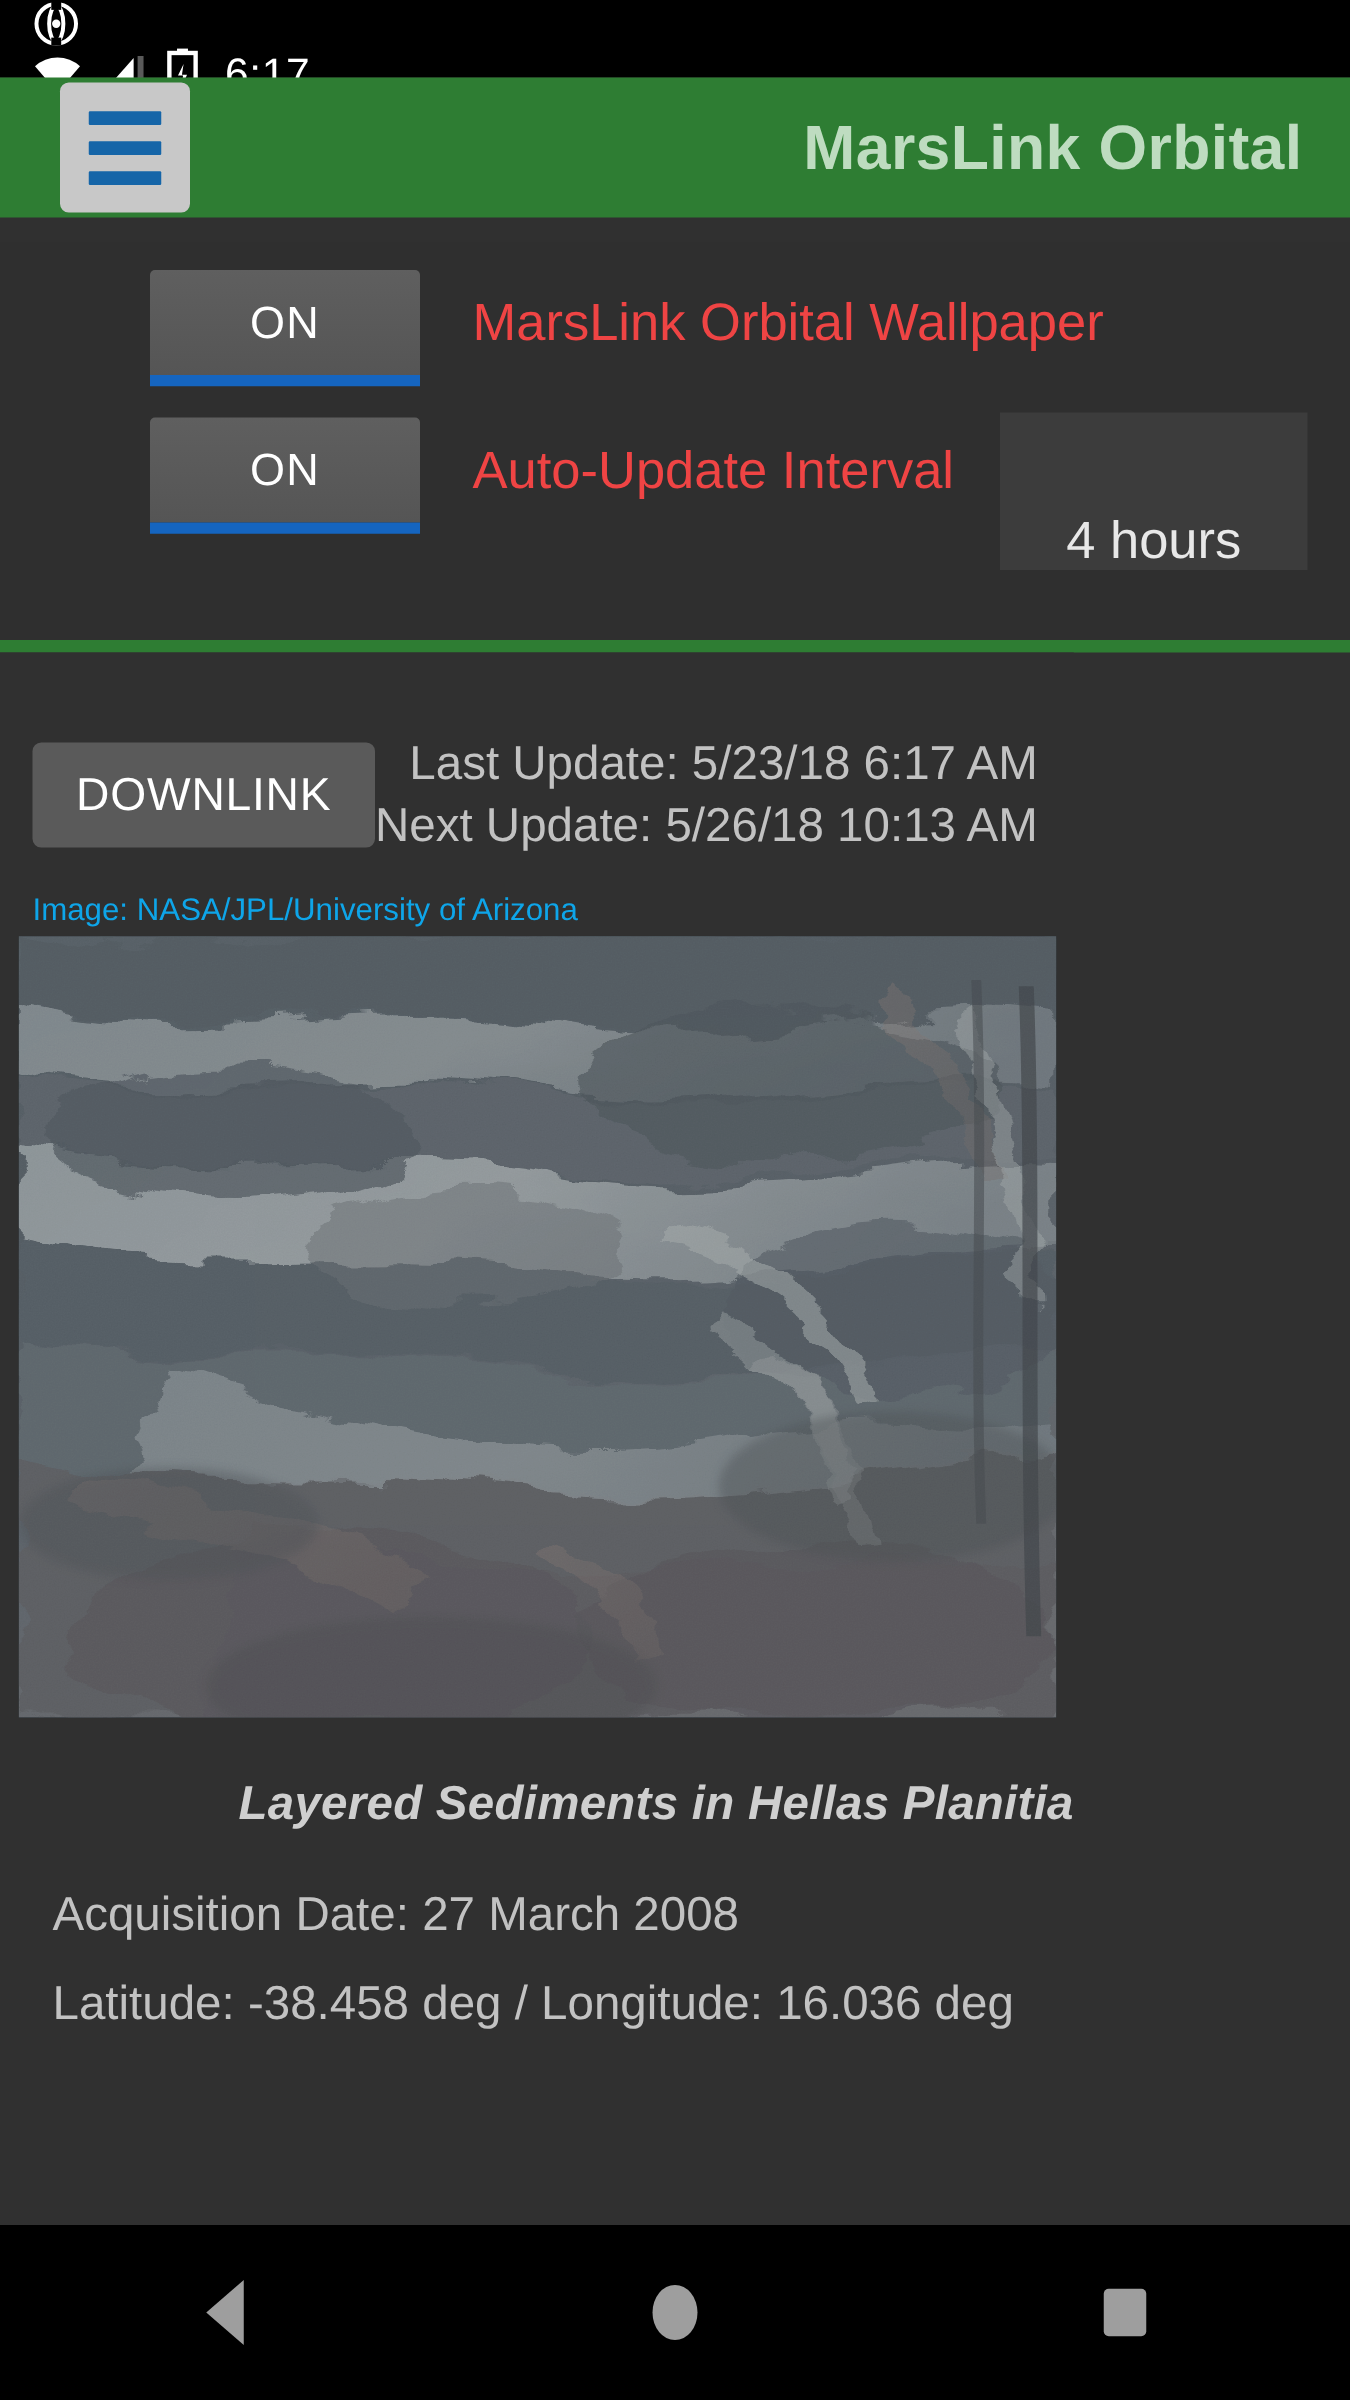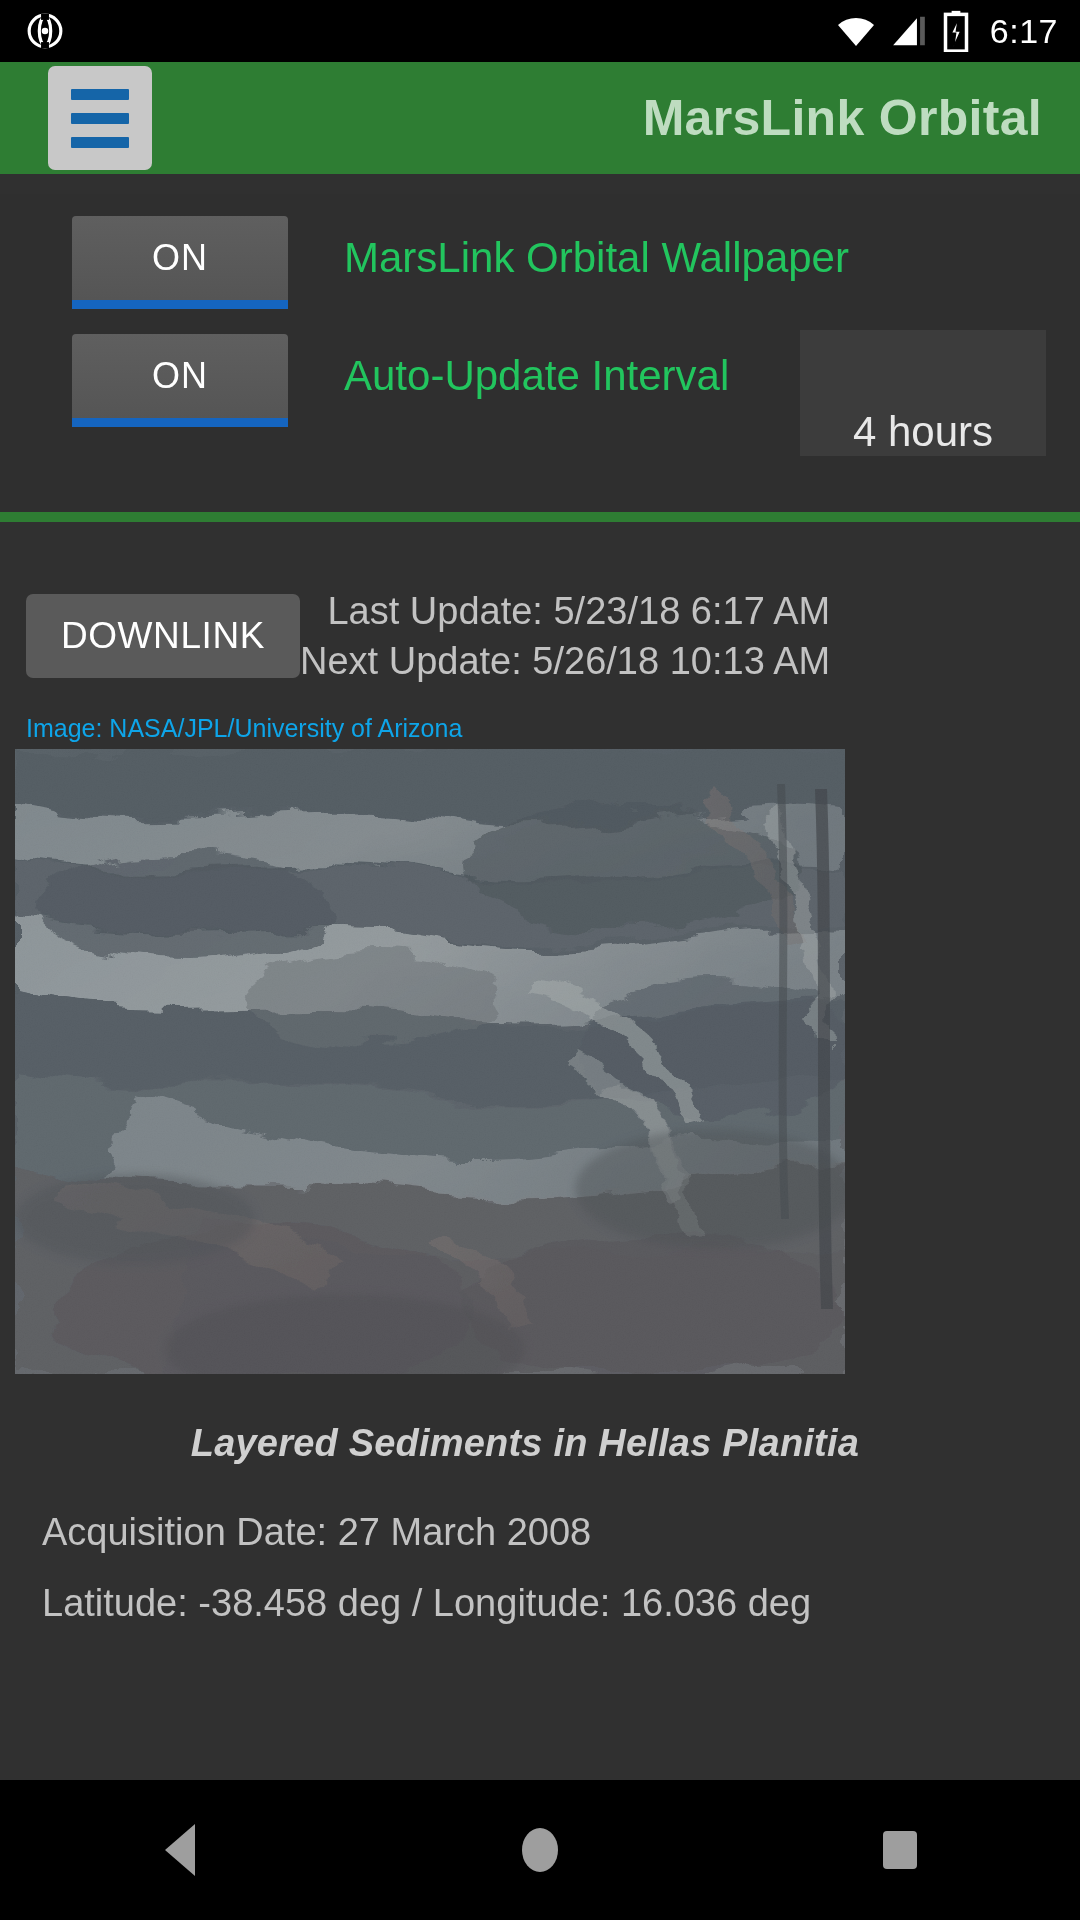--- a/index.html
+++ b/index.html
@@ -21,20 +21,21 @@
 
   
   .statusbar {
     position: absolute;
     top: 0; left: 0;
     width: 1080px;
     height: 62px;
     background: #000;
     display: flex;
     padding: 0 22px 0 26px;
+    flex-direction: column;
   }
   .sb-left { display: flex; align-items: center; gap: 14px; }
   .sb-spacer { flex: 1; }
   .sb-right { display: flex; align-items: center; gap: 14px; }
   .sb-time {
     color: #fff;
     font-size: 34px;
     font-weight: 400;
     letter-spacing: 0.5px;
     margin-left: 6px;
@@ -100,38 +101,39 @@
     height: 84px;
     background: #5a5a5a;
     border-radius: 4px 4px 0 0;
     display: flex;
     align-items: center;
     justify-content: center;
     flex: none;
     position: relative;
     cursor: pointer;
     background: linear-gradient(180deg, #5f5f5f 0%, #555555 100%);
+    margin-left: 48px;
   }
   .switch::after {
     content: "";
     position: absolute;
     left: 0; right: 0; bottom: -9px;
     height: 9px;
     background: #1565c0;
   }
   .switch-label {
     color: #ffffff;
     font-size: 36px;
     font-weight: 500;
     letter-spacing: 1px;
   }
   .setting-text {
-    color: #22c55e;
+    color: #ef4444;
     font-size: 42px;
-    margin-left: 56px;
+    margin-left: 42px;
     line-height: 84px;
     white-space: nowrap;
   }
   .spinner {
     position: absolute;
     right: 34px;
     top: -4px;
     width: 246px;
     height: 126px;
     background: #3c3c3c;

